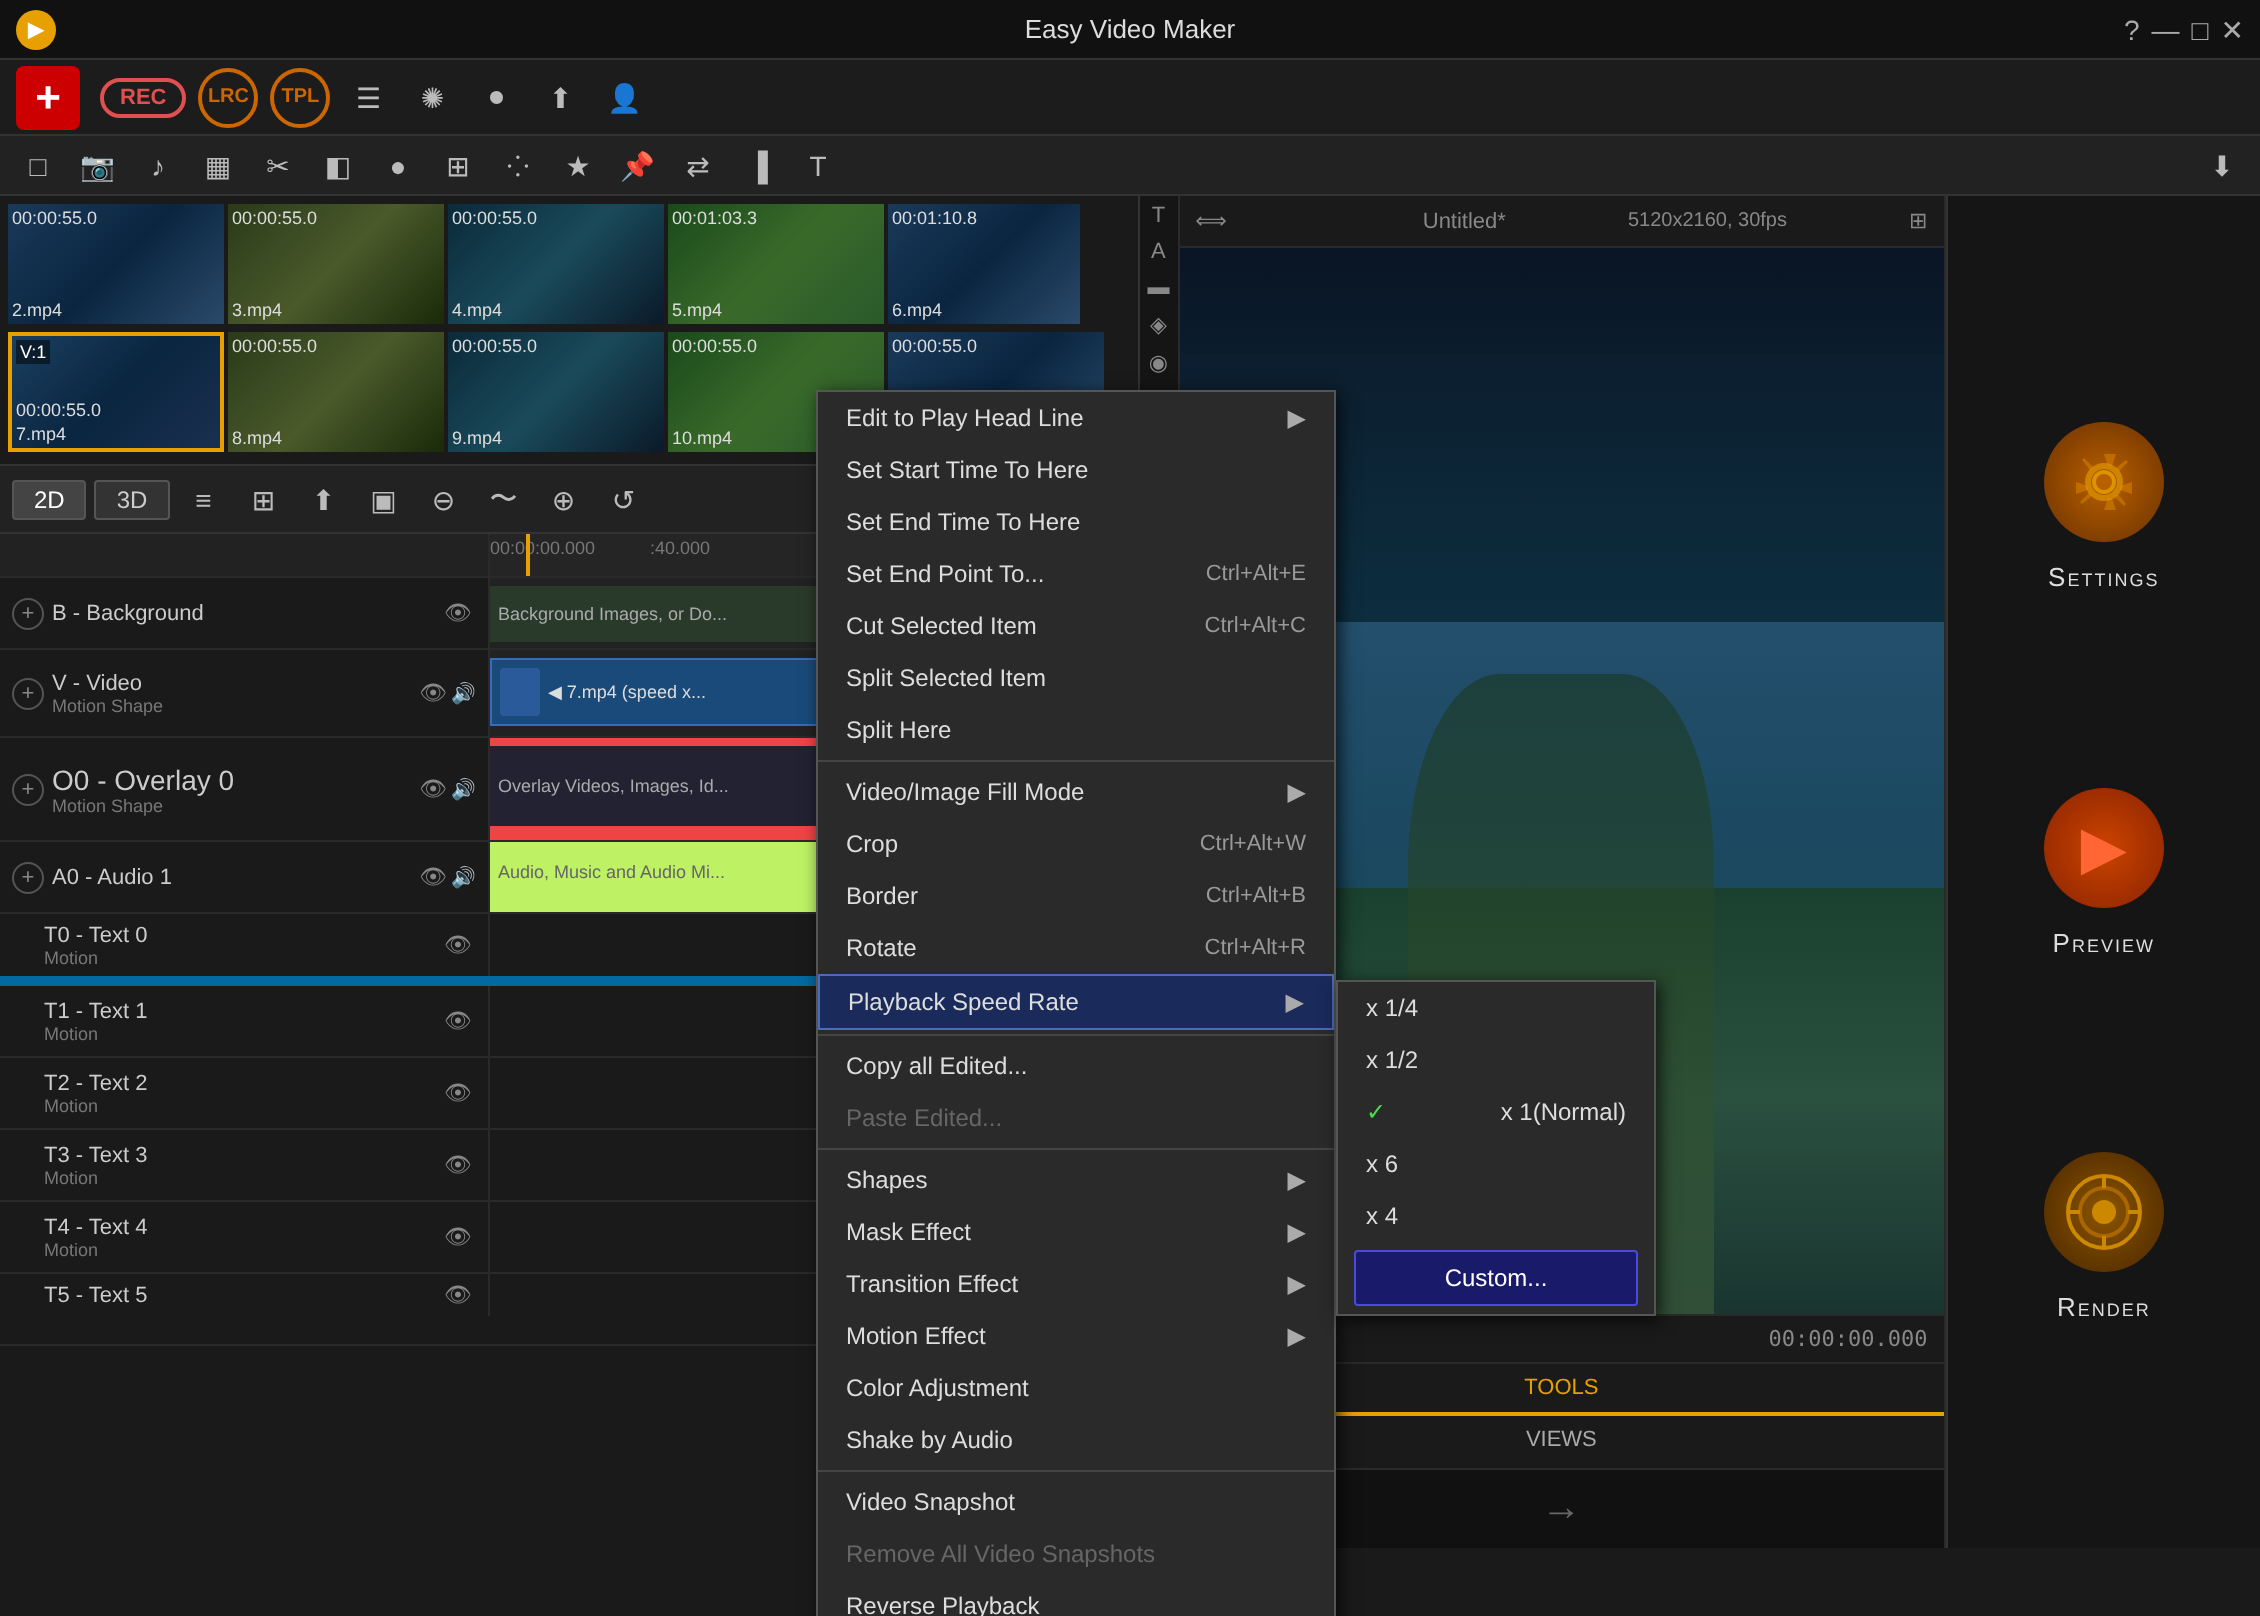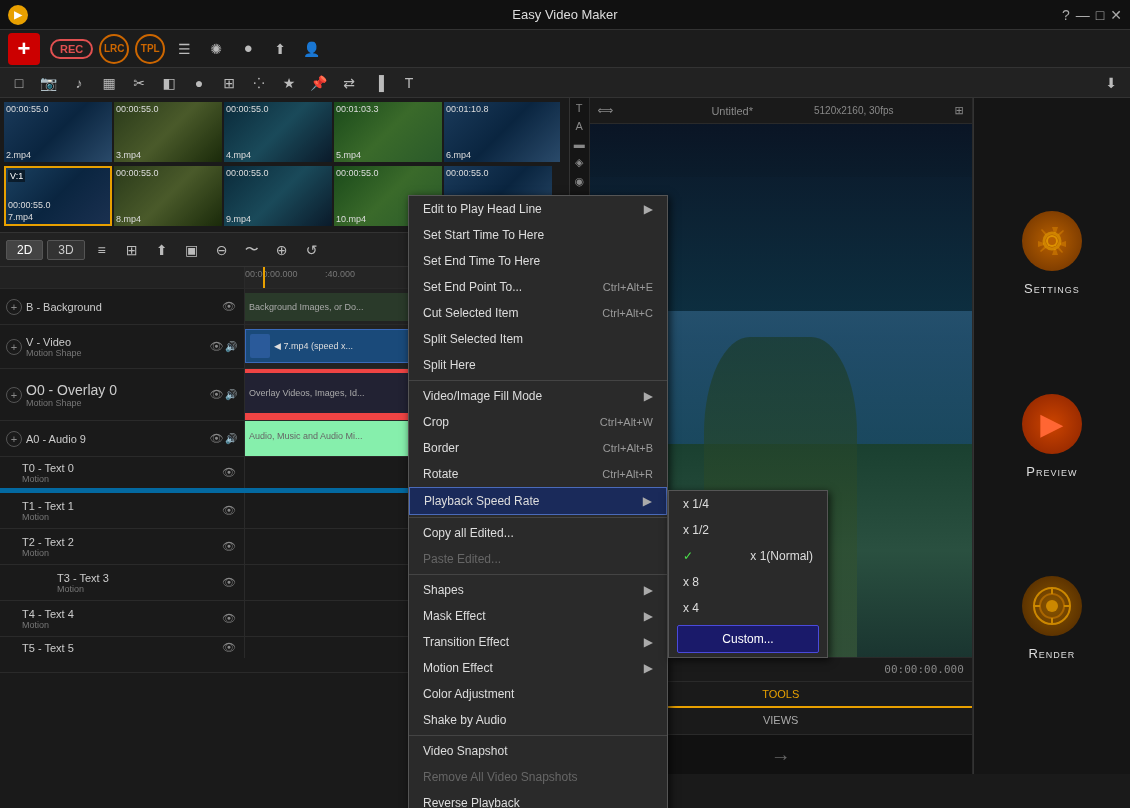--- a/index.html
+++ b/index.html
@@ -365,21 +365,21 @@
       <div class="thumb" style="width:108px;height:60px;position:relative;overflow:hidden;">
         <div class="thumb-overlay aerial" style="position:absolute;top:0;left:0;right:0;bottom:0;"></div>
         <div class="thumb-time" style="position:absolute;top:2px;left:2px;font-size:9px;color:#ddd;">00:00:55.0</div>
         <div style="position:absolute;bottom:2px;left:2px;font-size:9px;color:#ddd;">4.mp4</div>
       </div>
       <div class="thumb" style="width:108px;height:60px;position:relative;overflow:hidden;">
         <div class="thumb-overlay green" style="position:absolute;top:0;left:0;right:0;bottom:0;"></div>
         <div class="thumb-time" style="position:absolute;top:2px;left:2px;font-size:9px;color:#ddd;">00:01:03.3</div>
         <div style="position:absolute;bottom:2px;left:2px;font-size:9px;color:#ddd;">5.mp4</div>
       </div>
-      <div class="thumb" style="width:116px;height:60px;position:relative;overflow:hidden;">
+      <div class="thumb" style="width:96px;height:60px;position:relative;overflow:hidden;">
         <div class="thumb-overlay water" style="position:absolute;top:0;left:0;right:0;bottom:0;"></div>
         <div class="thumb-time" style="position:absolute;top:2px;left:2px;font-size:9px;color:#ddd;">00:01:10.8</div>
         <div style="position:absolute;bottom:2px;left:2px;font-size:9px;color:#ddd;">6.mp4</div>
       </div>
 
       <div class="thumb selected" style="width:108px;height:60px;position:relative;overflow:hidden;border:2px solid #e8a000;">
         <div class="thumb-overlay water" style="position:absolute;top:0;left:0;right:0;bottom:0;background:linear-gradient(135deg,#1a4060,#0a2540,#1a3050);"></div>
         <div style="position:absolute;top:2px;left:2px;font-size:9px;color:#fff;background:rgba(0,0,0,0.5);padding:1px 2px;">V:1</div>
         <div class="thumb-time" style="position:absolute;bottom:14px;left:2px;font-size:9px;color:#ddd;">00:00:55.0</div>
         <div style="position:absolute;bottom:2px;left:2px;font-size:9px;color:#ddd;">7.mp4</div>
@@ -478,26 +478,26 @@
         </div>
         <div style="flex:1;background:#ef4444;position:relative;">
           <div style="position:absolute;left:0;top:4px;height:40px;width:280px;background:#223;display:flex;align-items:center;padding:0 4px;font-size:9px;color:#aaa;overflow:hidden;">Overlay Videos, Images, Id...</div>
         </div>
       </div>
 
       <div class="track-row-full" style="display:flex;height:36px;border-bottom:1px solid #2a2a2a;">
         <div class="track-left-side" style="width:245px;min-width:245px;display:flex;align-items:center;padding:4px 6px;border-right:1px solid #2a2a2a;">
           <div class="add-track-btn">+</div>
           <div class="track-name-col">
-            <span style="font-size:11px;color:#ccc;">A0 - Audio 9</span>
+            <span style="font-size:11px;color:#ccc;">A0 - Audio 1</span>
           </div>
           <span class="eye-icon">👁</span>
           <span class="speaker-icon">🔊</span>
         </div>
-        <div style="flex:1;background:#86efac;position:relative;">
+        <div style="flex:1;background:#bef264;position:relative;">
           <div style="font-size:9px;color:#666;padding:10px 4px;">Audio, Music and Audio Mi...</div>
         </div>
       </div>
 
       <div class="track-row-full" style="display:flex;height:36px;border-bottom:5px solid #0369a1;">
         <div class="track-left-side" style="width:245px;min-width:245px;display:flex;align-items:center;padding:4px 6px;border-right:1px solid #2a2a2a;">
           <div style="width:16px;"></div>
           <div class="track-name-col">
             <span style="font-size:11px;color:#ccc;">T0 - Text 0</span>
             <span style="font-size:9px;color:#777;">Motion</span>
@@ -524,21 +524,21 @@
           <div class="track-name-col">
             <span style="font-size:11px;color:#ccc;">T2 - Text 2</span>
             <span style="font-size:9px;color:#777;">Motion</span>
           </div>
           <span class="eye-icon">👁</span>
         </div>
         <div style="flex:1;background:#1a1a1a;"></div>
       </div>
 
       <div class="track-row-full" style="display:flex;height:36px;border-bottom:1px solid #2a2a2a;">
-        <div class="track-left-side" style="width:245px;min-width:245px;display:flex;align-items:center;padding:4px 6px;border-right:1px solid #2a2a2a;gap:35px;">
+        <div class="track-left-side" style="width:245px;min-width:245px;display:flex;align-items:center;padding:4px 6px;border-right:1px solid #2a2a2a;">
           <div style="width:16px;"></div>
           <div class="track-name-col">
             <span style="font-size:11px;color:#ccc;">T3 - Text 3</span>
             <span style="font-size:9px;color:#777;">Motion</span>
           </div>
           <span class="eye-icon">👁</span>
         </div>
         <div style="flex:1;background:#1a1a1a;"></div>
       </div>
 
@@ -751,21 +751,21 @@
   <div class="sub-item">
     <span>x 1/4</span>
   </div>
   <div class="sub-item">
     <span>x 1/2</span>
   </div>
   <div class="sub-item checked">
     <span>x 1(Normal)</span>
   </div>
   <div class="sub-item">
-    <span>x 8</span>
+    <span>x 6</span>
   </div>
   <div class="sub-item">
     <span>x 4</span>
   </div>
   <div class="sub-item custom-btn">
     <span>Custom...</span>
   </div>
 </div>
 
 </body></html>

